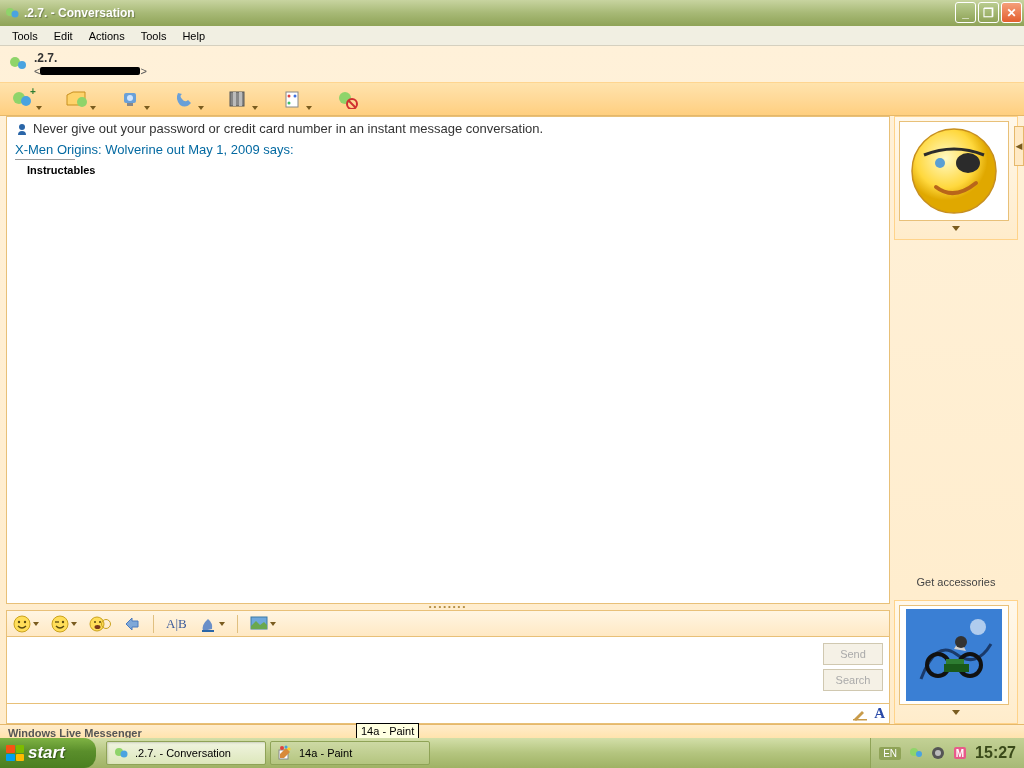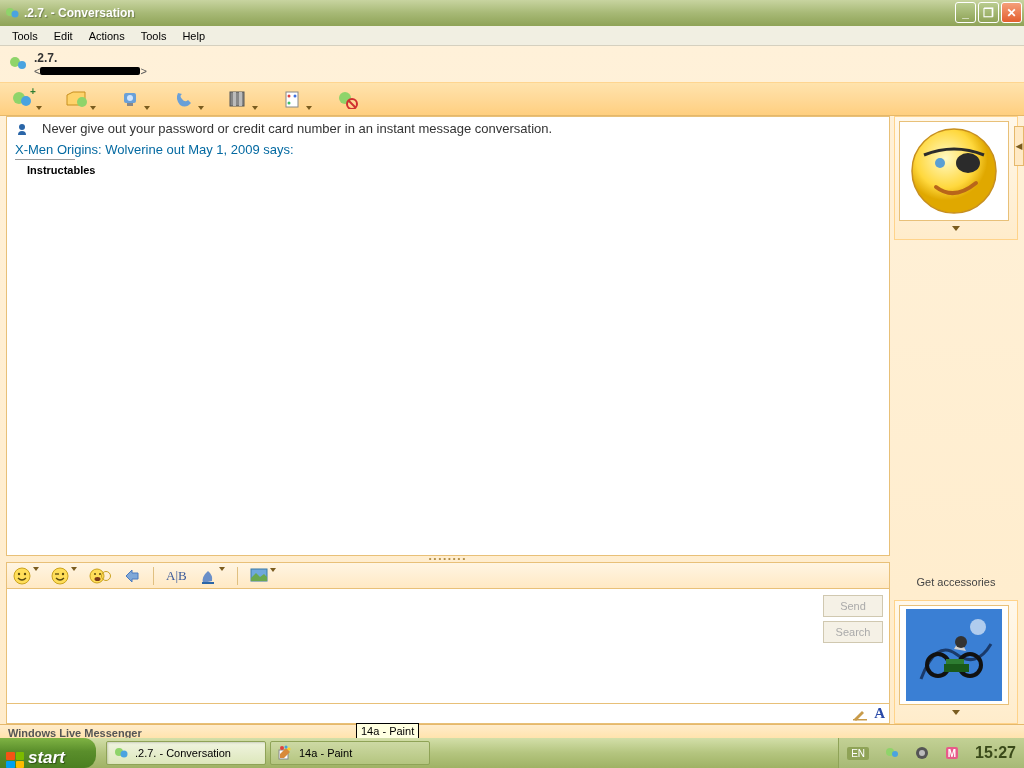--- a/index.html
+++ b/index.html
@@ -34,33 +34,33 @@
 .toolbar { height: 34px; background: linear-gradient(to bottom, #ffe3ad 0%, #ffd998 50%, #ffcf7f 100%); border-top: 1px solid #ffd590; border-bottom: 1px solid #e5b86b; display: flex; align-items: center; padding: 0 8px; gap: 24px; }
 .toolbar .tbtn { width: 30px; height: 26px; display: flex; align-items: center; justify-content: center; cursor: pointer; position: relative; }
 .caretdown { width: 0; height: 0; border-left: 3px solid transparent; border-right: 3px solid transparent; border-top: 4px solid #7a5c1f; position: absolute; bottom: 2px; right: -4px; }
 
 
 .mainrow { flex: 1; display: flex; padding: 0 6px 0 6px; gap: 4px; min-height: 0; }
 .leftcol { flex: 1; display: flex; flex-direction: column; min-width: 0; }
 .rightcol { width: 124px; display: flex; flex-direction: column; gap: 4px; position: relative; }
 
 .convo { flex: 1; background: #fff; border: 1px solid #e8c078; padding: 4px 8px; overflow: hidden; position: relative; }
-.warning { color: #333; font-size: 13px; display: flex; align-items: center; gap: 13px; margin-bottom: 6px; }
+.warning { color: #333; font-size: 13px; display: flex; align-items: center; gap: 4px; margin-bottom: 6px; }
 .warnicon { width: 14px; height: 14px; }
 .sender { color: #0369a1; font-size: 13px; }
 .underline { border-bottom: 1px solid #999; width: 60px; margin: 2px 0 4px 0; }
 .msgbody { font-weight: bold; font-size: 11px; padding-left: 12px; color: #000; }
 
 .splitter { height: 6px; text-align: center; color: #b08a3f; letter-spacing: 2px; font-size: 8px; line-height: 6px; cursor: ns-resize; }
 
 .composebar { height: 26px; background: linear-gradient(to bottom, #fff5e3, #ffe9c4); border: 1px solid #e8c078; border-bottom: none; display: flex; align-items: center; padding: 0 6px; gap: 12px; }
-.composebar .cbtn { display: flex; align-items: flex-start; gap: 2px; cursor: pointer; }
+.composebar .cbtn { display: flex; align-items: center; gap: 2px; cursor: pointer; }
 .sep { width: 1px; height: 18px; background: #e0c080; }
 
-.composebox { height: 116px; background: #fff; border: 1px solid #e8c078; display: flex; }
+.composebox { height: 68px; background: #fff; border: 1px solid #e8c078; display: flex; }
 .textarea { flex: 1; border: none; resize: none; outline: none; padding: 4px; font-family: inherit; font-size: 13px; }
 .sendbtns { width: 72px; display: flex; flex-direction: column; gap: 4px; padding: 6px; }
 .sendbtns button { height: 22px; background: #f5f1e6; border: 1px solid #d0c8b0; color: #aaa; font-size: 11px; cursor: pointer; }
 
 .bottomicons { height: 20px; border: 1px solid #e8c078; border-top: none; background: #fff; display: flex; justify-content: flex-end; align-items: center; padding: 0 4px; gap: 6px; }
 
 .dp-frame { border: 1px solid #ffd38a; background: linear-gradient(to bottom, #fff8eb, #ffeccb); padding: 4px; }
 .dp { width: 110px; height: 100px; background: #fff; border: 1px solid #e8c078; display: flex; align-items: center; justify-content: center; overflow: hidden; }
 .dp-handle { height: 14px; display: flex; justify-content: center; align-items: center; }
 .dp-caret { width: 0; height: 0; border-left: 4px solid transparent; border-right: 4px solid transparent; border-top: 5px solid #7a5c1f; }
@@ -68,28 +68,28 @@
 .collapse-tab { position: absolute; right: -6px; top: 10px; width: 10px; height: 40px; background: #ffe9c4; border: 1px solid #e5b86b; display: flex; align-items: center; justify-content: center; cursor: pointer; }
 .collapse-tab .lt2 { font-size: 9px; color: #7a5c1f; }
 
 .getacc { text-align: center; font-size: 11px; color: #444; padding: 2px 0; }
 
 .branding { height: 14px; padding: 2px 8px; font-weight: bold; color: #555; font-size: 11px; background: linear-gradient(to top, #ffe3ad, #ffeccb); border-top: 1px solid #e5b86b; position: relative; }
 .branding .tooltip { position: absolute; left: 356px; top: -2px; background: #ffffe1; border: 1px solid #000; padding: 1px 4px; font-size: 11px; font-weight: normal; color: #000; }
 
 
 .taskbar { position: absolute; bottom: 0; left: 0; right: 0; height: 30px; background: linear-gradient(to bottom, #d3dfa9 0%, #b4c57f 50%, #9fb264 100%); display: flex; align-items: center; }
-.startbtn { height: 30px; width: 96px; background: linear-gradient(to bottom, #7fb344 0%, #5a8e2b 45%, #4b7f21 100%); border-radius: 0 12px 12px 0; display: flex; align-items: flex-end; padding: 0 10px 0 6px; gap: 4px; cursor: pointer; color: #fff; font-weight: bold; font-style: italic; font-size: 17px; text-shadow: 1px 1px 1px rgba(0,0,0,0.4); }
+.startbtn { height: 30px; width: 96px; background: linear-gradient(to bottom, #7fb344 0%, #5a8e2b 45%, #4b7f21 100%); border-radius: 0 12px 12px 0; display: flex; align-items: center; padding: 0 10px 0 6px; gap: 4px; cursor: pointer; color: #fff; font-weight: bold; font-style: italic; font-size: 17px; text-shadow: 1px 1px 1px rgba(0,0,0,0.4); }
 .winflag { width: 18px; height: 16px; display: grid; grid-template-columns: 1fr 1fr; grid-template-rows: 1fr 1fr; gap: 1px; }
 .winflag div { border-radius: 1px; }
 .wr { background: #f65314; } .wg { background: #7cbb00; } .wb { background: #00a1f1; } .wy { background: #ffbb00; }
 .taskbtn { height: 24px; margin: 0 2px; padding: 0 10px 0 6px; display: flex; align-items: center; gap: 6px; border: 1px solid #8fa357; border-radius: 2px; cursor: pointer; font-size: 11px; min-width: 160px; }
 .taskbtn.active { background: linear-gradient(to bottom, #f0f4e0, #dde7bb); box-shadow: inset 1px 1px 2px rgba(0,0,0,0.15); }
 .taskbtn.inactive { background: linear-gradient(to bottom, #cdd9a4, #b4c57f); }
-.tray { margin-left: auto; height: 30px; background: linear-gradient(to bottom, #c3d195, #a7b976); border-left: 1px solid #8fa357; display: flex; align-items: center; padding: 0 8px; gap: 16px; }
+.tray { margin-left: auto; height: 30px; background: linear-gradient(to bottom, #c3d195, #a7b976); border-left: 1px solid #8fa357; display: flex; align-items: center; padding: 0 8px; gap: 8px; }
 .tray .lang { background: #8fa357; color: #fff; padding: 1px 4px; font-size: 10px; border-radius: 2px; }
 .tray .clock { color: #3a4a1a; font-size: 16px; font-weight: bold; }
 .trayicon { width: 14px; height: 14px; }
 
 
 svg { display: block; }
 
 
 .rightcol .spacer { flex: 1; }
 

